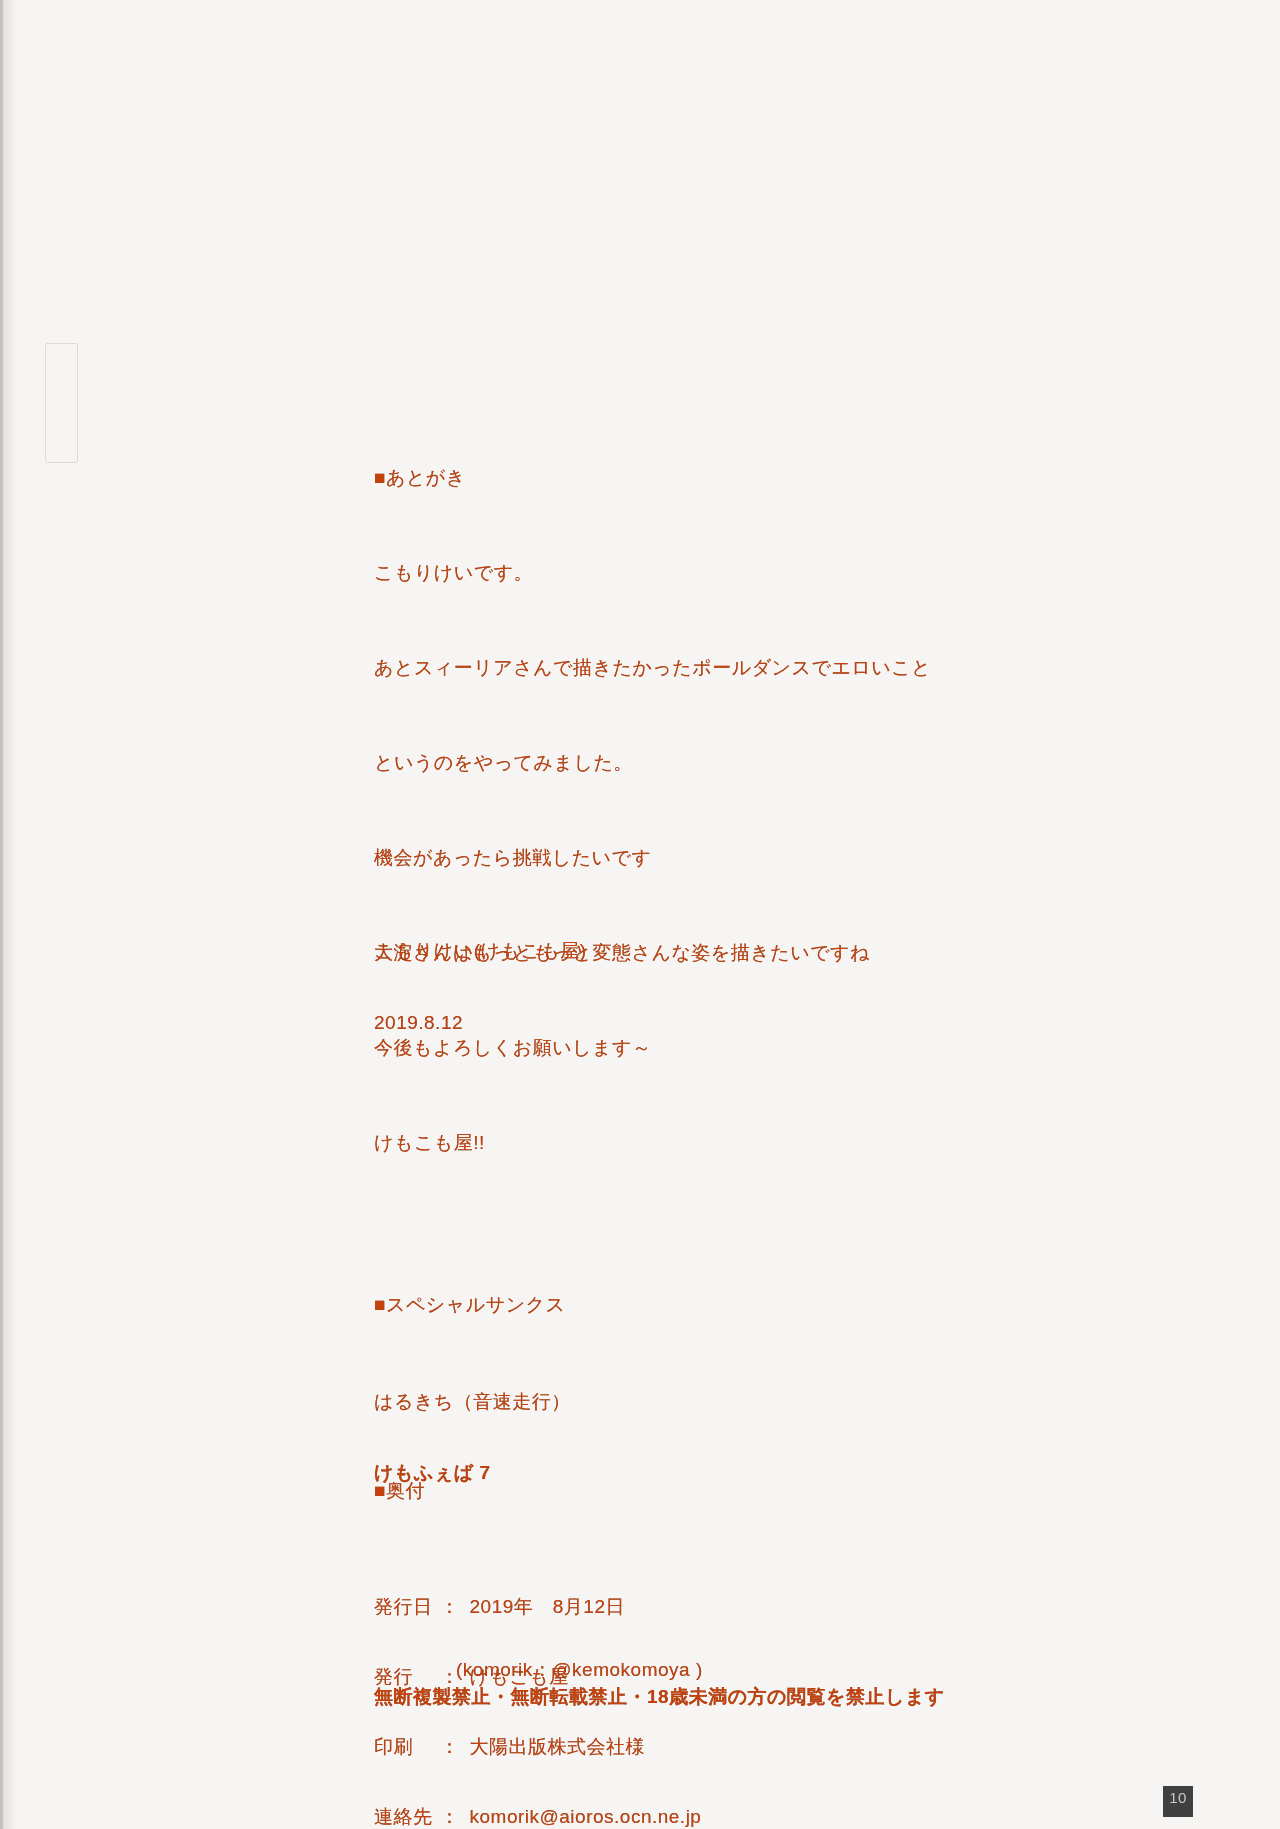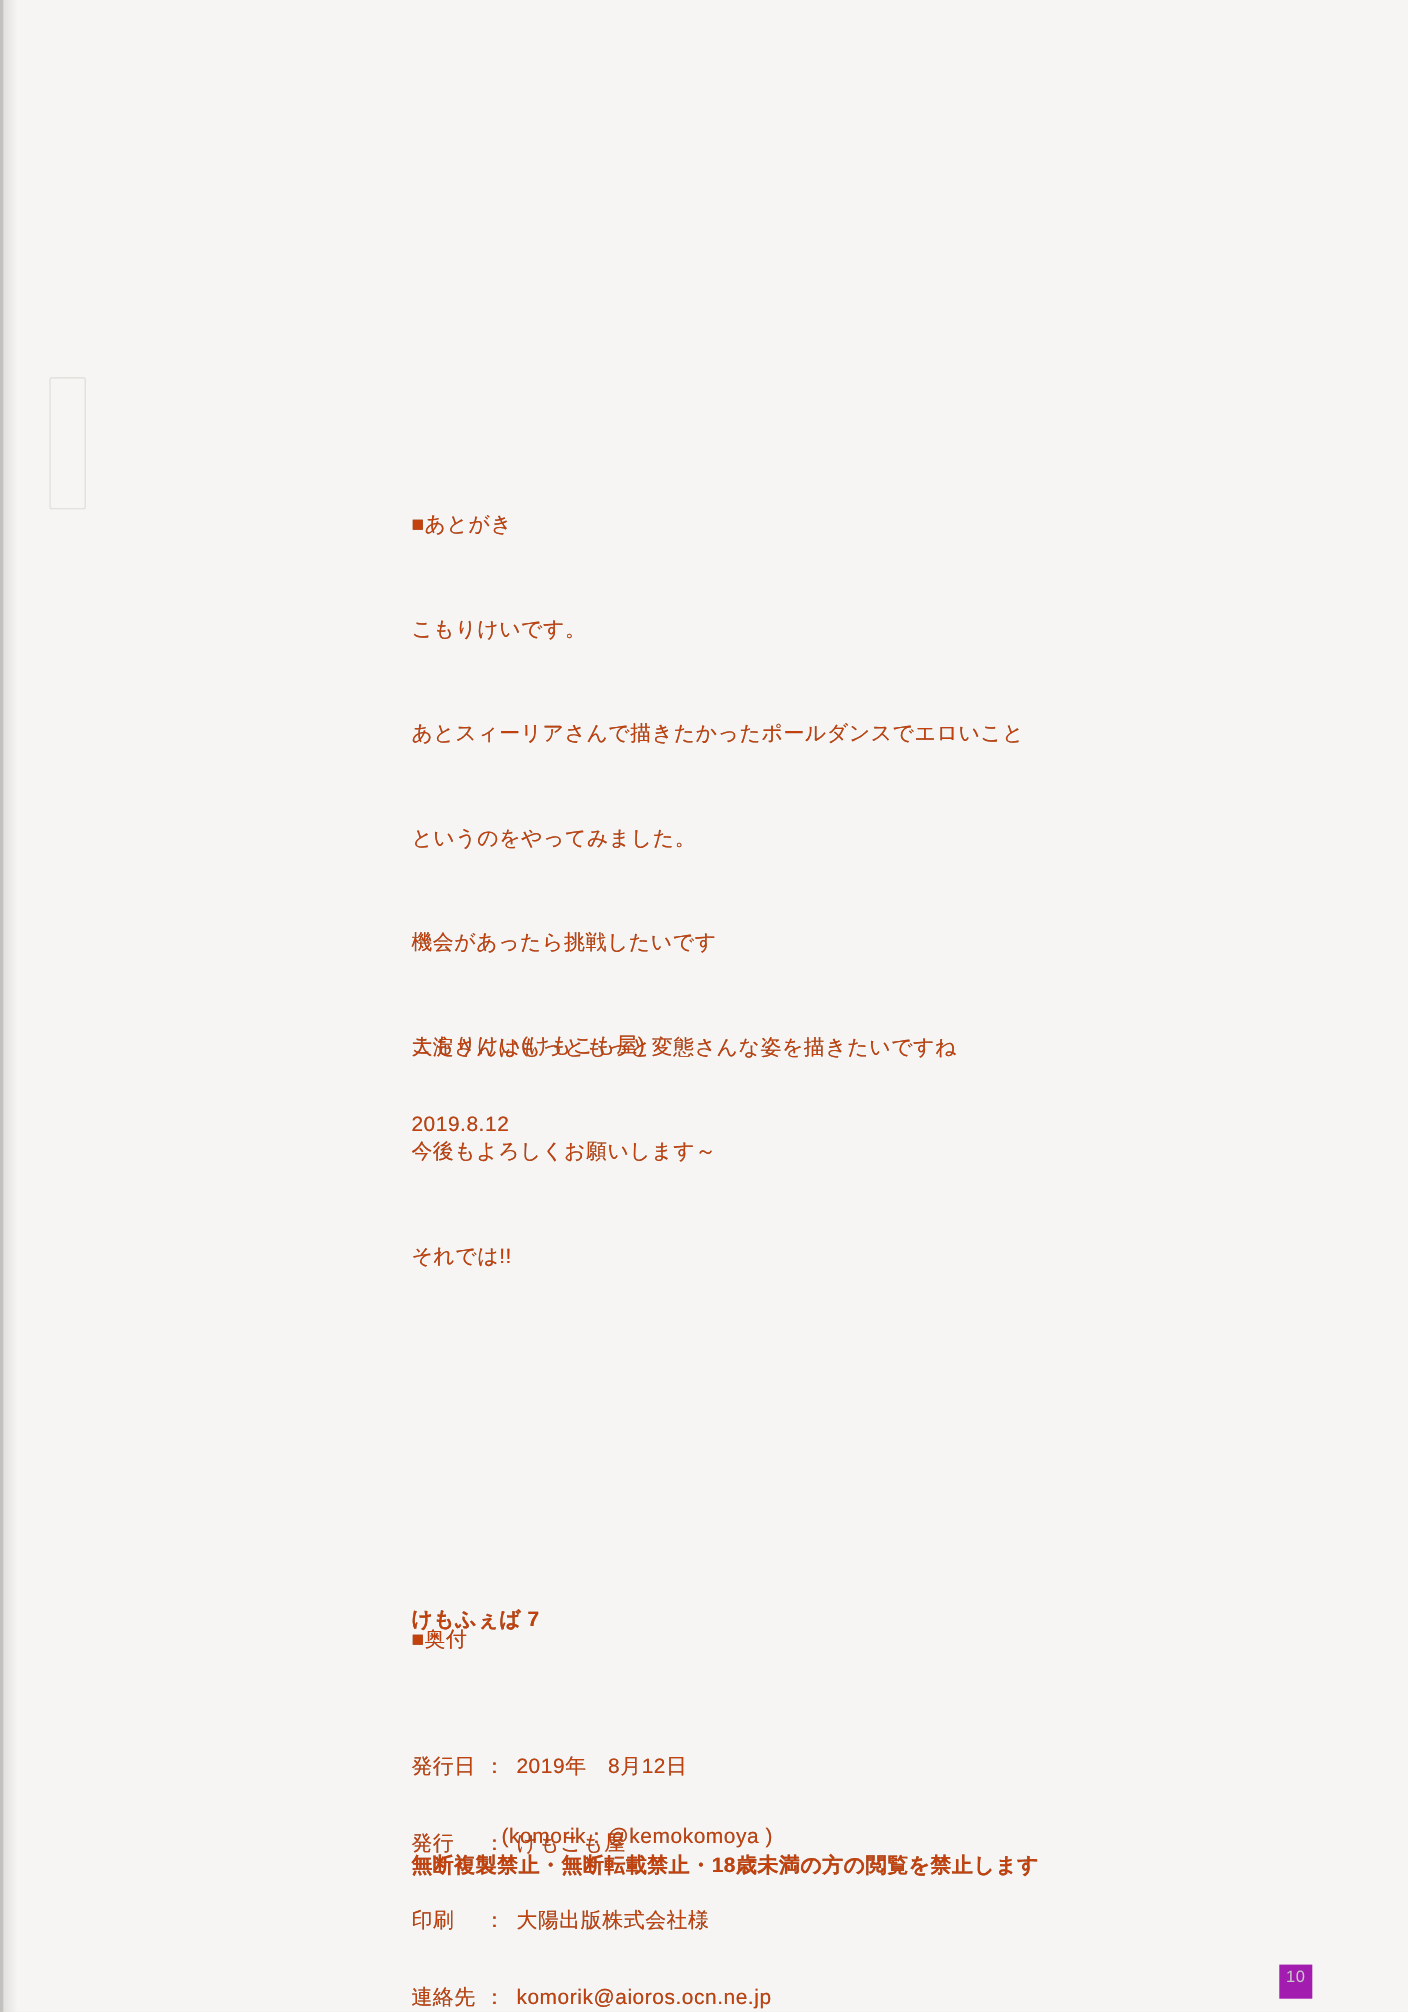--- a/index.html
+++ b/index.html
@@ -67,21 +67,21 @@
     display: inline-block;
     width: 66px;
   }
   .col-sep { display: inline-block; margin-right: 10px; }
   .twitter-line { top: 1657px; left: 456px; line-height: 26px; }
   .notice { top: 1684px; line-height: 26px; font-weight: bold; }
   .page-number-badge {
     position: absolute;
     left: 1163px; top: 1786px;
     width: 30px; height: 31px;
-    background: #a21caf;
+    background: #404040;
     text-align: center;
   }
   .page-number-badge .num {
     display: inline-block;
     margin-top: 3px;
     font-size: 15px;
     color: #c9c9c9;
     letter-spacing: 0.5px;
   }
 </style>
@@ -95,28 +95,32 @@
   <div class="artifact-rect"></div>
 
   <div class="txt afterword">
     <div class="line">■あとがき</div>
     <div class="line">こもりけいです。</div>
     <div class="line">あとスィーリアさんで描きたかったポールダンスでエロいこと</div>
     <div class="line">というのをやってみました。</div>
     <div class="line">機会があったら挑戦したいです</div>
     <div class="line">大淀さんはもっともっと変態さんな姿を描きたいですね</div>
     <div class="line">今後もよろしくお願いします～</div>
-    <div class="line">それでは!!</div>
+    <div class="line">けもこも屋!!</div>
   </div>
 
   <div class="txt signature">
     <div class="line">こもりけい(けもこも屋)</div>
     <div class="line">2019.8.12</div>
   </div>
 
+  <div class="txt special-thanks">
+    <div class="line">■スペシャルサンクス</div>
+    <div class="line">はるきち（音速走行）</div>
+  </div>
 
   <div class="txt colophon-heading">■奥付</div>
   <div class="txt colophon-title">けもふぇば 7</div>
 
   <div class="txt colophon-rows">
     <div class="col-row">
       <span class="col-label">発行日</span>
       <span class="col-sep">：</span>
       <span class="col-value">2019年　8月12日</span>
     </div>

